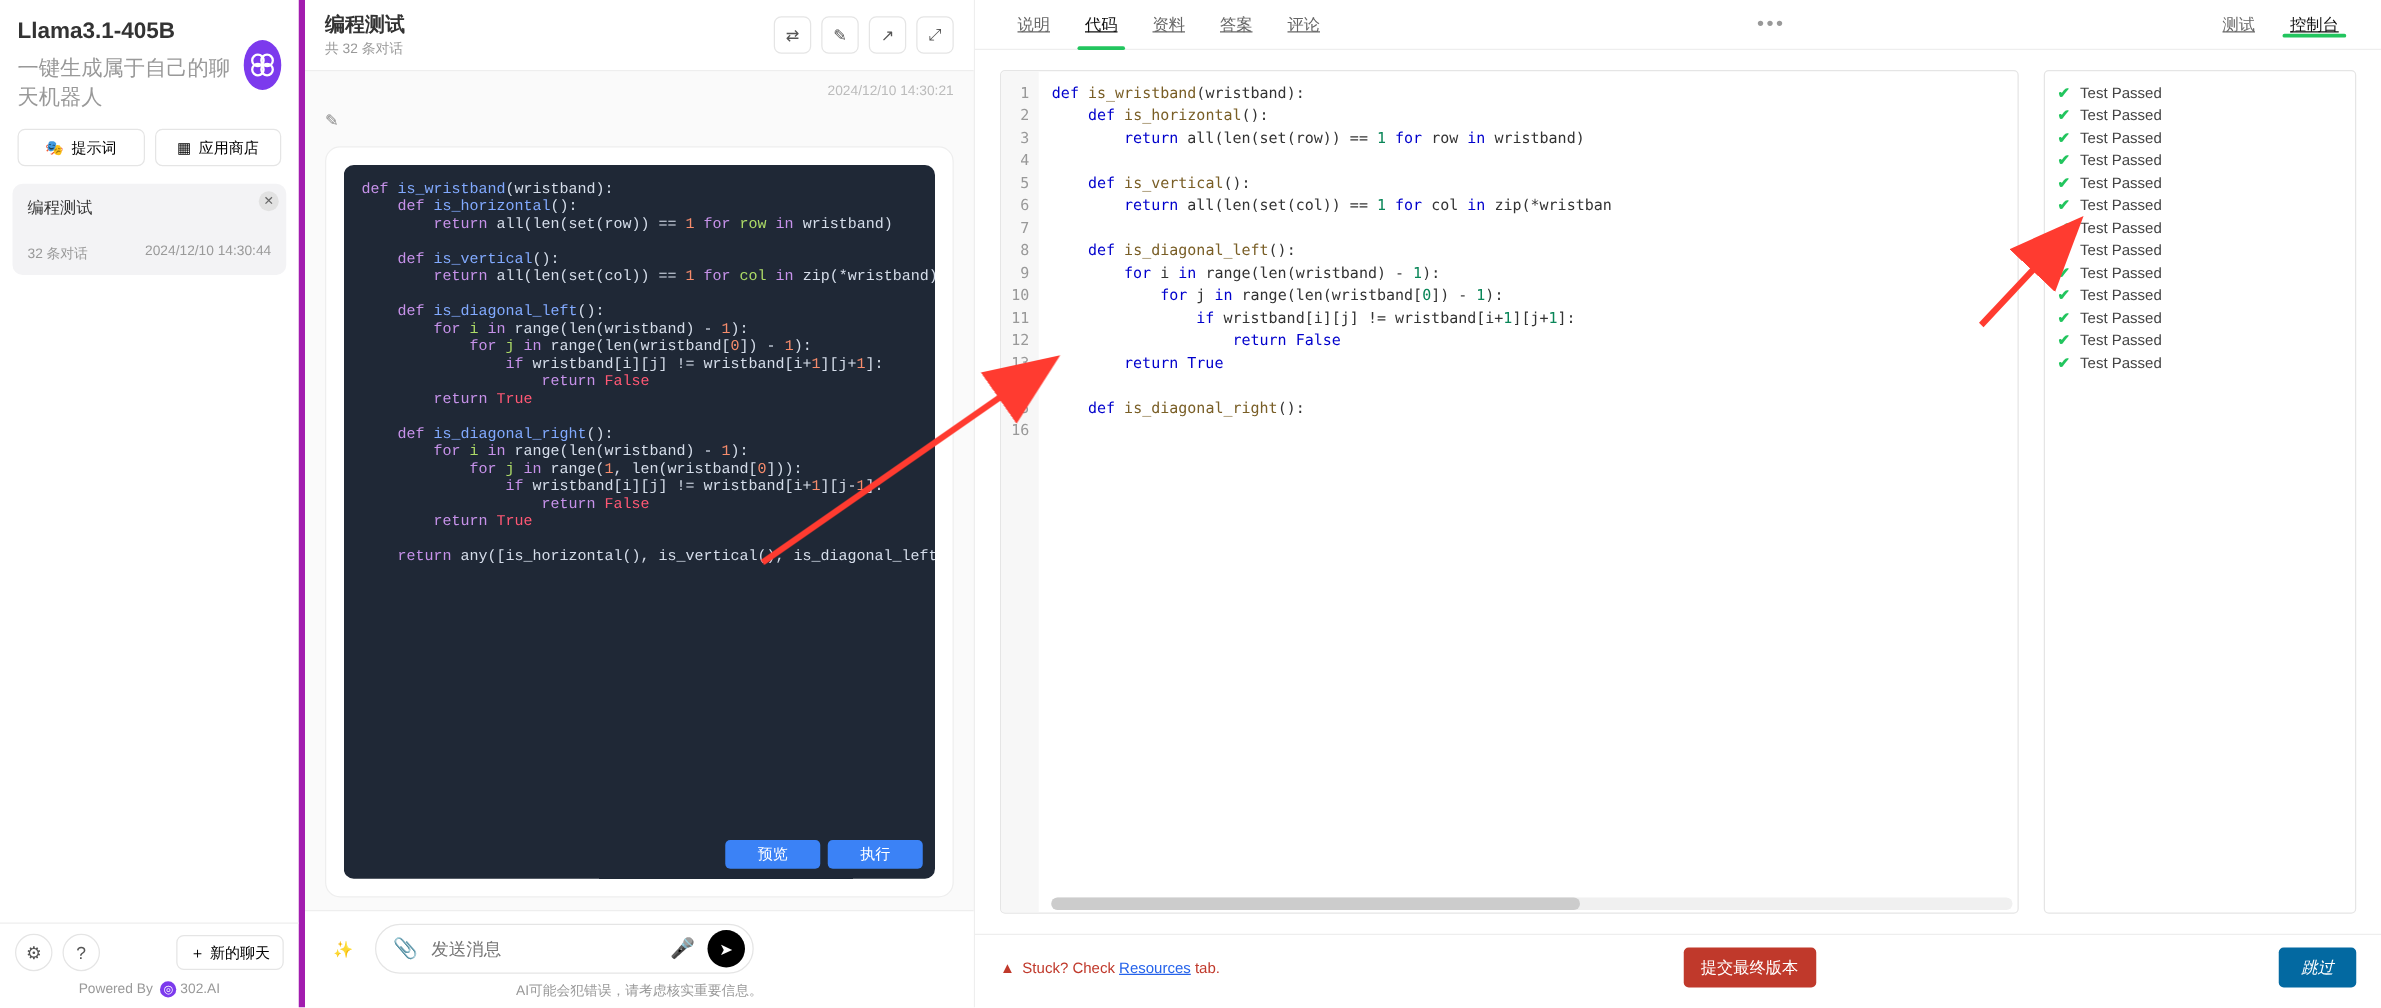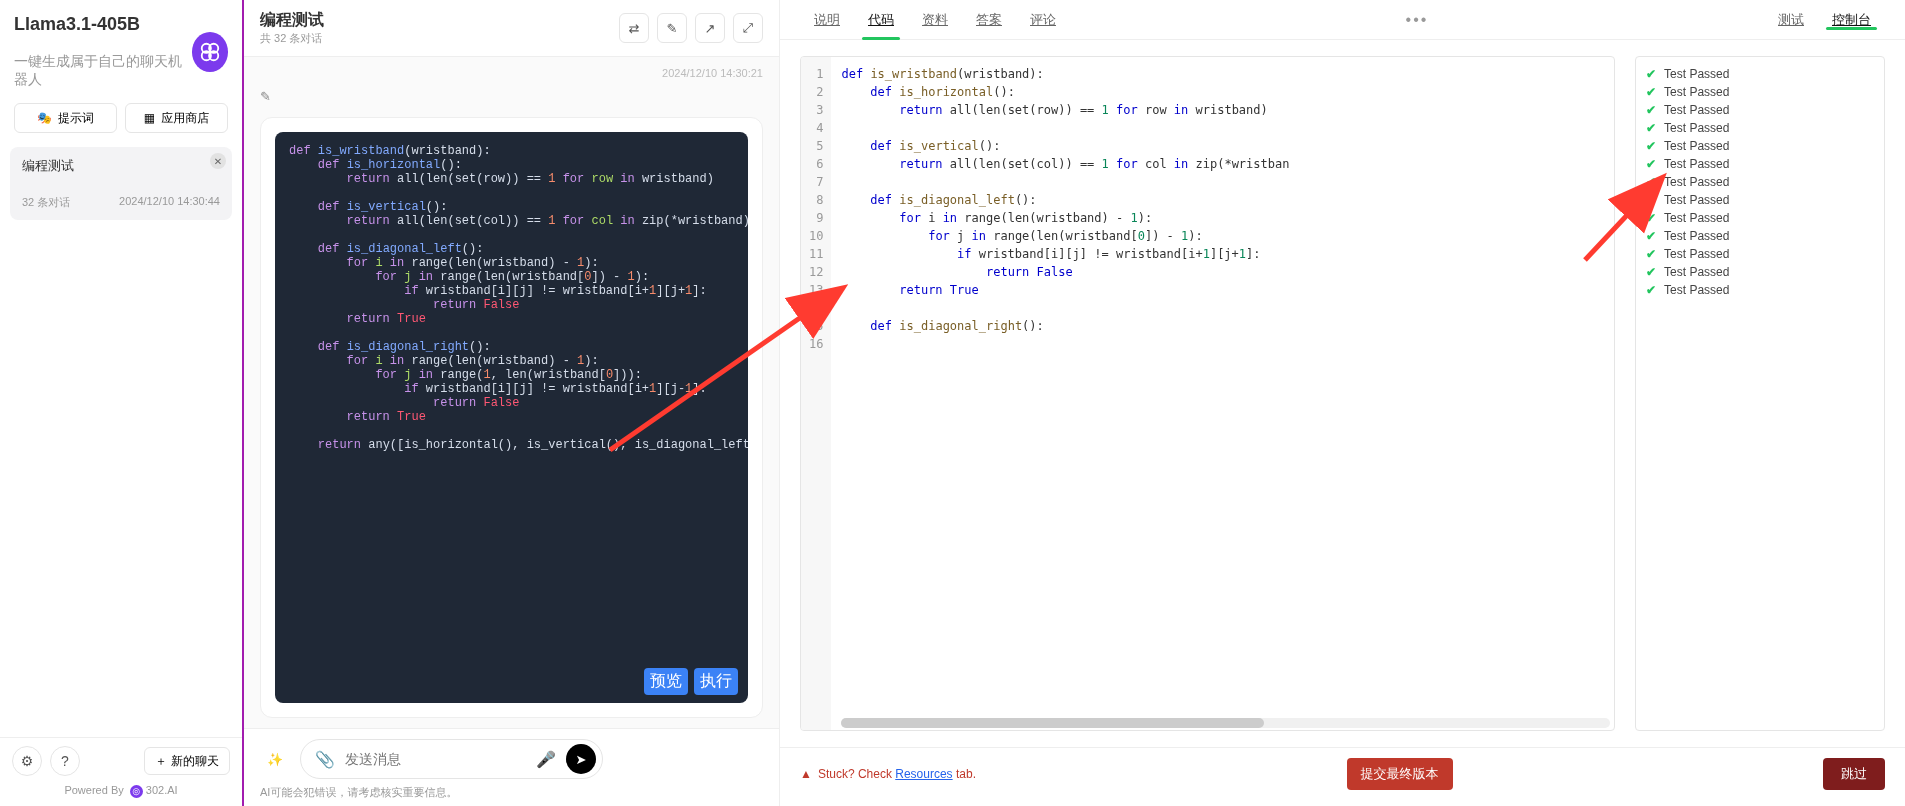--- a/index.html
+++ b/index.html
@@ -1,23 +1,23 @@
 <!DOCTYPE html>
 <html><head>
 <meta charset="utf-8">
 <style>
 * { box-sizing: border-box; margin: 0; padding: 0; }
 html, body { width: 100%; height: 100%; font-family: -apple-system, "Segoe UI", "PingFang SC", "Microsoft YaHei", sans-serif; font-size: 13px; color: #333; background: #fff; overflow: hidden; }
 body { display: flex; }
 
 
-.left-app { width: 244px; border-right: 2px solid #a21caf; display: flex; flex-direction: column; height: 100%; }
+.left-app { width: 244px; border-right: 5px solid #a21caf; display: flex; flex-direction: column; height: 100%; }
 .la-head { display: flex; align-items: center; justify-content: space-between; padding: 14px 14px 8px 14px; }
 .la-head-text h1 { font-size: 18px; font-weight: 600; }
-.la-head-text p { font-size: 14px; color: #999; margin-top: 18px; }
+.la-head-text p { font-size: 17px; color: #999; margin-top: 8px; }
 .la-logo { width: 40px; height: 40px; border-radius: 50%; background: #7c3aed; display: flex; align-items: center; justify-content: center; color:#fff; font-size: 18px; }
 .la-btn-row { display: flex; gap: 8px; padding: 6px 14px 10px; }
 .la-pill-btn { flex: 1; height: 30px; border: 1px solid #e5e5e5; border-radius: 6px; background: #fff; display: flex; align-items: center; justify-content: center; gap: 6px; font-size: 12px; cursor: pointer; }
 .la-conv-list { flex: 1; overflow-y: auto; padding: 4px 10px; }
 .la-conv-item { background: #f3f3f5; border-radius: 8px; padding: 10px 12px; margin-bottom: 8px; position: relative; cursor: pointer; }
 .la-conv-item .title { font-size: 13px; font-weight: 500; }
 .la-conv-item .sub { font-size: 11px; color: #999; display: flex; justify-content: space-between; margin-top: 20px; }
 .la-conv-item .close { position: absolute; top: 6px; right: 6px; width: 16px; height: 16px; border-radius: 50%; background:#e2e2e2; color:#666; font-size:10px; display:flex; align-items:center; justify-content:center; cursor:pointer;}
 .la-foot { border-top: 1px solid #eee; padding: 8px 12px; }
 .la-foot-row1 { display:flex; align-items:center; gap:8px; }
@@ -33,28 +33,28 @@
 .mid-head-text p { font-size:11px; color:#999; }
 .mid-head-actions { margin-left:auto; display:flex; gap:8px; }
 .icon-btn { width:30px; height:30px; border:1px solid #e5e5e5; border-radius:6px; background:#fff; display:flex; align-items:center; justify-content:center; cursor:pointer; color:#555;}
 .mid-body { flex:1; overflow:hidden; padding: 10px 16px; display:flex; flex-direction:column; gap:10px;}
 .mid-time { text-align:right; color:#bbb; font-size:11px;}
 .mid-pencil { width:18px; height:18px; color:#888; cursor:pointer; }
 .assistant-msg { background:#fff; border:1px solid #eee; border-radius:12px; padding:14px; flex:1; overflow:hidden; display:flex; flex-direction:column;}
 .assistant-text { font-size:13px; line-height:1.5; margin-bottom:10px; }
 .code-block { background:#1f2836; border-radius:8px; padding:12px 14px 40px; font-family: Consolas,"Courier New",monospace; font-size:12px; color:#ccd; position:relative; white-space:pre; overflow:auto; flex:1;}
 .code-actions { position:absolute; right:10px; bottom:8px; display:flex; gap:6px; }
-.code-btn { background:#3b82f6; color:#fff; border:none; border-radius:4px; padding:3px 6px; font-size:16px; cursor:pointer;}
+.code-btn { background:#3b82f6; color:#fff; border:none; border-radius:4px; padding:3px 26px; font-size:12px; cursor:pointer;}
 .mid-foot { padding:10px 16px 6px; background:#fff; border-top:1px solid #eee;}
 .input-bar { display:flex; align-items:center; gap:10px; border:1px solid #e5e5e5; border-radius:22px; height:40px; padding:0 6px 0 14px;}
 .input-bar input { flex:1; border:none; outline:none; font-size:14px; background:transparent;}
 .send-circle { width:30px; height:30px; border-radius:50%; background:#000; color:#fff; display:flex; align-items:center; justify-content:center; cursor:pointer;}
 .magic-btn { width:30px; height:30px; display:flex; align-items:center; justify-content:center; color:#888;}
 .mid-foot-row { display:flex; align-items:center; gap:10px;}
-.disclaimer { font-size:11px; color:#999; margin-top:6px;}
+.disclaimer { font-size:11px; color:#999; text-align:center; margin-top:6px;}
 
 
 .right-pane { flex:1; display:flex; flex-direction:column; height:100%; position:relative;}
 .rp-tabs { display:flex; align-items:center; height:40px; padding: 0 20px; border-bottom:1px solid #eee; }
 .rp-tab { padding:0 14px; height:100%; display:flex; align-items:center; font-size:13px; color:#666; cursor:pointer; position:relative;text-decoration:underline;}
 .rp-tab.active { color:#111; font-weight:500;}
 .rp-tab.active::after { content:""; position:absolute; left:8px; right:8px; bottom:-1px; height:3px; background:#22c55e; border-radius:2px;}
 .rp-spacer { flex:1;}
 .rp-more { font-size:16px; color:#999; letter-spacing:2px; cursor:pointer; padding:0 10px;}
 .rp-right-tabs { display:flex; }
@@ -65,21 +65,21 @@
 .ed-code { flex:1; padding:8px 10px; font-family:Consolas,monospace; font-size:12px; white-space:pre; overflow:auto; line-height:18px;}
 .ed-scroll-x { position:absolute; left:40px; right:4px; bottom:2px; height:10px; background:#f0f0f0; border-radius:5px;}
 .ed-thumb { position:absolute; left:0; top:0; width:55%; height:100%; background:#ccc; border-radius:5px;}
 .test-col { flex: 0 0 250px; border:1px solid #e5e5e5; border-radius:4px; padding:8px 10px; overflow:auto;}
 .test-row { display:flex; align-items:center; gap:8px; font-size:12px; color:#444; height:18px;}
 .tick { color:#22c55e; font-weight:bold;}
 .rp-foot { display:flex; align-items:center; padding:10px 20px 16px; gap:12px; border-top:1px solid #eee;}
 .stuck { color:#c0392b; font-size:12px; display:flex; align-items:center; gap:6px;}
 .stuck a { color:#2563eb; text-decoration:underline;}
 .btn-red { background:#c0392b; color:#fff; border:none; border-radius:4px; padding:7px 14px; font-size:13px; cursor:pointer;}
-.btn-dark { background:#7f1d1d; color:#fff; border:none; border-radius:4px; padding:7px 18px; font-size:13px; cursor:pointer;}
+.btn-dark { background:#0369a1; color:#fff; border:none; border-radius:4px; padding:7px 18px; font-size:13px; cursor:pointer;font-style:italic;}
 
 
 .k  { color:#c792ea;} .fn { color:#82aaff;} .n  { color:#f78c6c;} .b  { color:#ff5874;} .p  { color:#d6deeb;} .v  { color:#addb67;}
 
 .lk { color:#0000cc;} .lf { color:#795e26;} .ln { color:#098658;} .lb { color:#0000cc;}
 
 
 .arrow { position:absolute; pointer-events:none; z-index:50;}
 
 </style>

